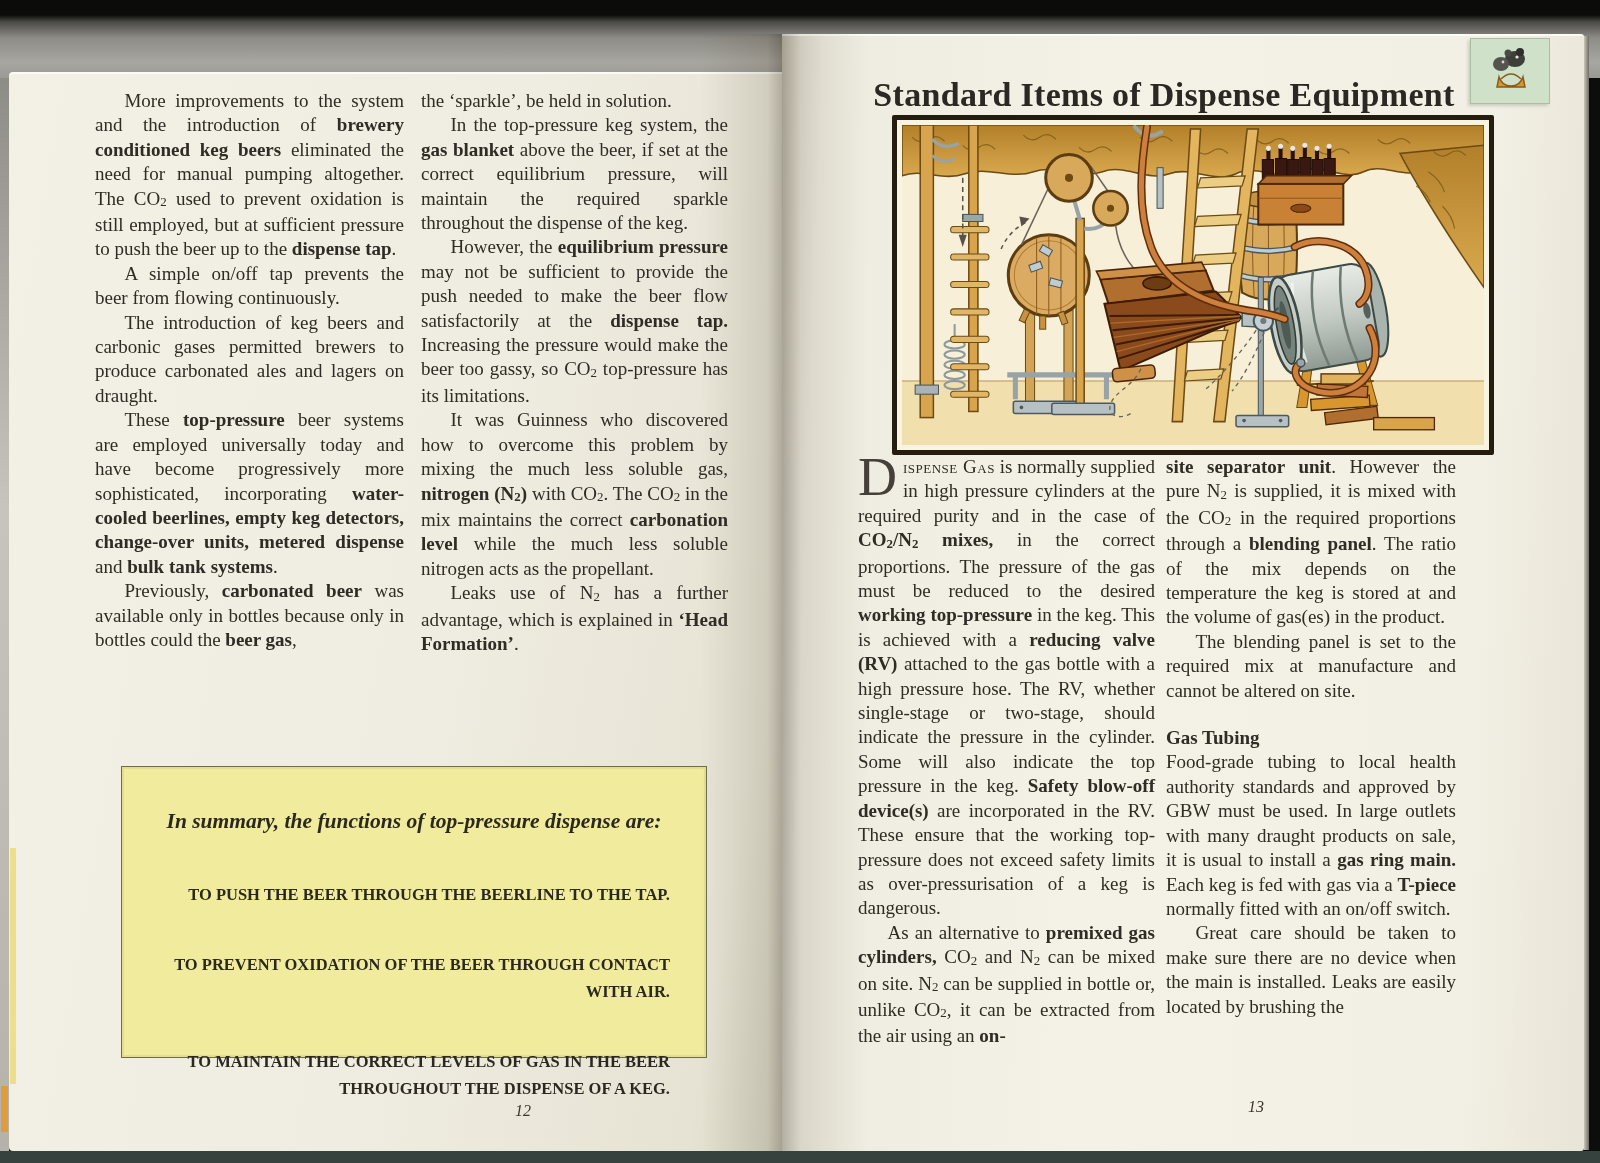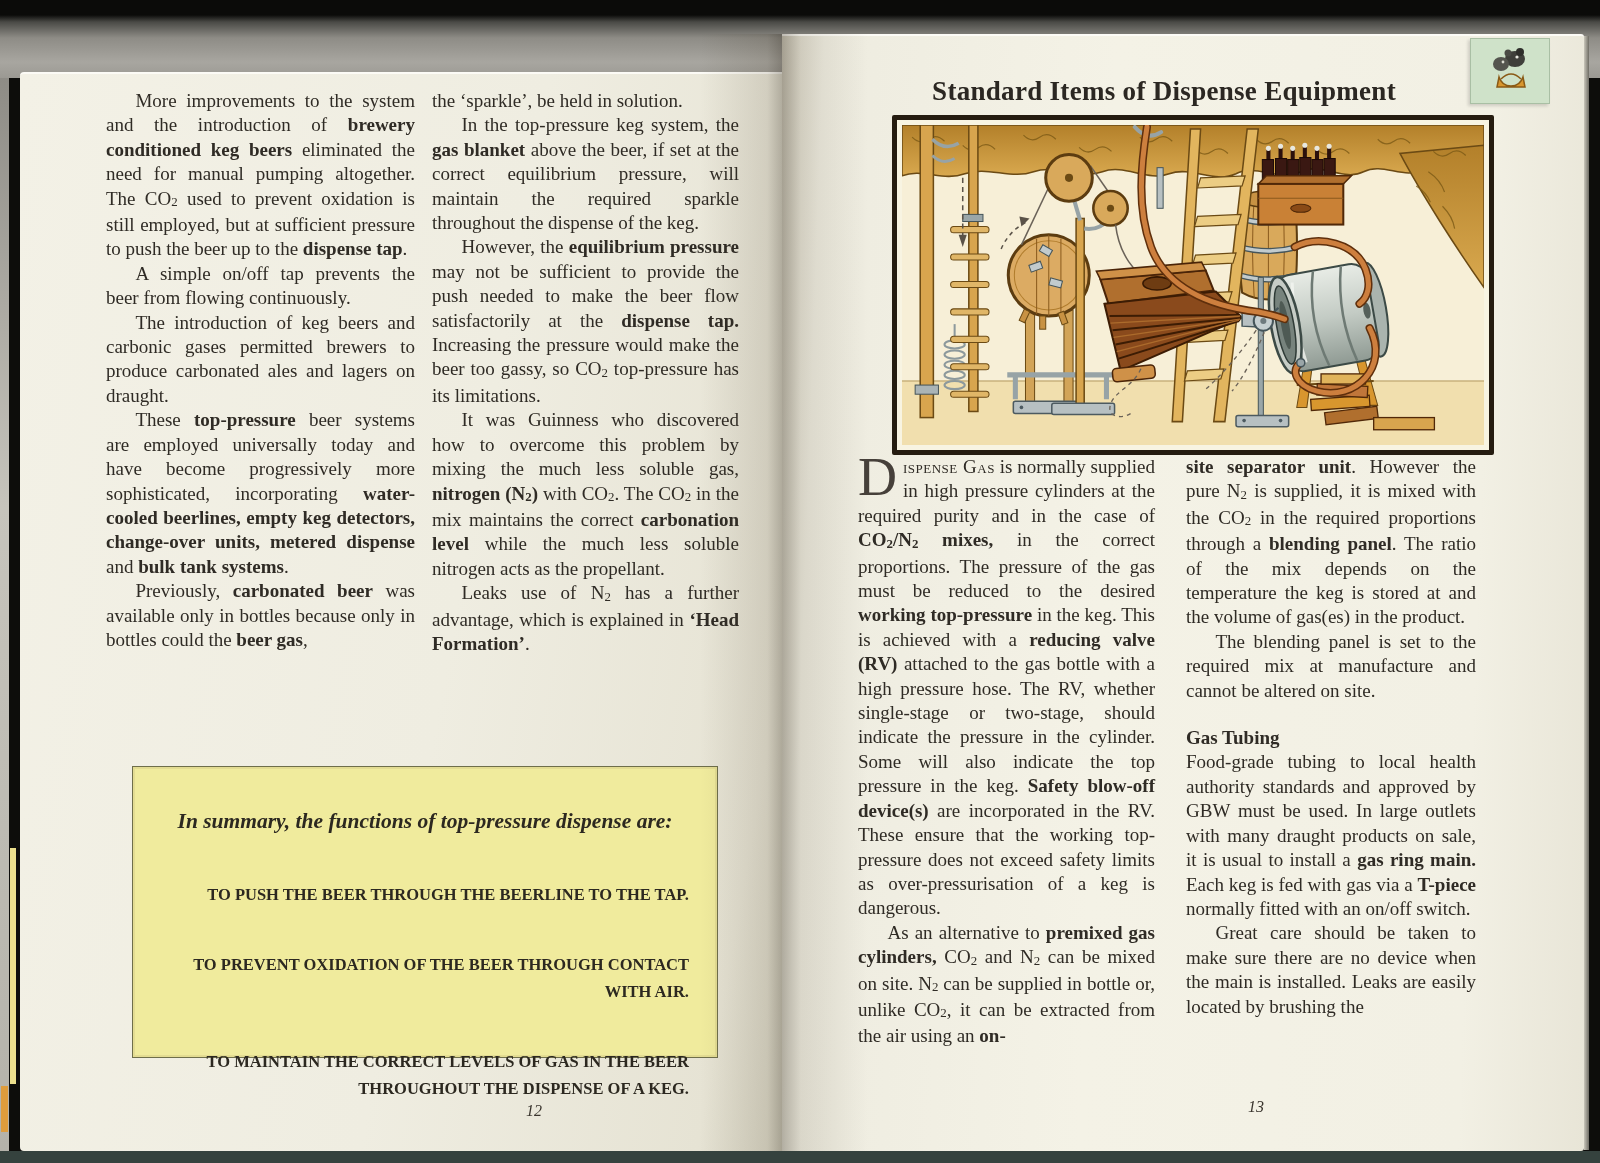--- a/index.html
+++ b/index.html
@@ -11,58 +11,58 @@
     background:linear-gradient(180deg,#0b0b09 0,#0b0b09 15px,#4a4a46 22px,#8e8c86 38px,#a8a6a0 62px,#9b9993 78px);}
   .strip-bottom{position:absolute;left:0;top:1151px;width:100%;height:12px;background:#35423e;}
   .edge-left{position:absolute;left:0;top:78px;width:9px;height:1073px;
     background:linear-gradient(180deg,#8e8c86,#c6c4bc 40%,#b4b2aa);}
   .orange-mark{position:absolute;left:1px;top:1086px;width:7px;height:46px;background:#de9c3c;}
   .right-edge{position:absolute;left:1584px;top:36px;width:5px;height:1114px;
     background:linear-gradient(90deg,#cac7bb,#6e6c64);}
   .yellow-edge{position:absolute;left:10px;top:848px;width:6px;height:236px;background:#ebdf8d;}
 
   .page{position:absolute;}
-  .page-left{left:20px;top:72px;width:773px;height:1079px;border-radius:4px 0 0 4px;
+  .page-left{left:9px;top:72px;width:773px;height:1079px;border-radius:4px 0 0 4px;
     border-top:2px solid #fcfbf6;box-sizing:border-box;
     background:linear-gradient(100deg,#f3f1e6 0%,#efede1 55%,#e6e3d4 90%,#d9d6c5 100%);}
   .page-right{left:782px;top:34px;width:802px;height:1117px;border-radius:0 3px 3px 0;
     border-top:2px solid #fcfbf6;box-sizing:border-box;
     background:linear-gradient(92deg,#d9d5c6 0%,#eeece0 5%,#f4f2e6 40%,#f2f0e4 85%,#e8e5d7 100%);}
   .gutter{position:absolute;left:700px;top:34px;width:168px;height:1117px;pointer-events:none;z-index:5;
     background:linear-gradient(90deg,rgba(70,58,38,0) 0%,rgba(70,58,38,.14) 40%,rgba(45,36,22,.30) 49%,rgba(70,58,38,.12) 60%,rgba(70,58,38,0) 100%);}
 
   
   .col{position:absolute;font-size:19px;line-height:24.4px;color:#2f2b25;}
   #l-col1{left:86px;top:15px;width:309px;}
   #l-col2{left:412px;top:15px;width:307px;}
   #r-col1{left:76px;top:419px;width:297px;}
-  #r-col2{left:404px;top:419px;width:290px;}
+  #r-col2{left:384px;top:419px;width:290px;}
   .para{margin:0;text-align:justify;}
   .para.ind{text-indent:1.55em;}
   .para.subhead{margin-top:23px;text-align:left;}
   .b{font-weight:bold;}
   .sc{font-variant:small-caps;letter-spacing:.5px;}
   .sub{font-size:.68em;position:relative;top:.12em;}
   .dropcap{float:left;font-size:54px;line-height:43px;padding:1px 6px 0 0;color:#46403a;}
 
   
   .summary-box{position:absolute;left:112px;top:692px;width:586px;height:292px;box-sizing:border-box;
     background:#f0eb9d;border:1px solid #6e6e4a;box-shadow:0 0 0 2px #e3dc92 inset;
-    padding:42px 28px 0;text-align:center;color:#2c2820;}
+    padding:42px 36px 0;text-align:center;color:#2c2820;}
   .summary-title{font-style:italic;font-weight:bold;font-size:21.5px;}
   .summary-items{margin-top:48px;}
   .sum-item{font-weight:bold;font-size:16.5px;line-height:1.6;margin-top:44px;white-space:pre-line;text-align:right;}
   .sum-item:first-child{margin-top:0;}
 
   .page-num{position:absolute;font-style:italic;font-size:16px;color:#3a352e;width:200px;text-align:right;}
   #num12{left:322px;top:1028px;}
   #num13{left:282px;top:1062px;}
 
   .r-title{position:absolute;left:70px;top:40px;width:624px;text-align:center;
-    font-weight:bold;font-size:27px;color:#2b2722;letter-spacing:.3px;}
+    font-weight:bold;font-size:34px;color:#2b2722;letter-spacing:.3px;}
 
   .illus{position:absolute;left:110px;top:79px;width:602px;height:340px;box-sizing:border-box;
     border:5px solid #251c10;background:#f8f4e2;padding:5px;border-radius:2px;}
   .illus svg{display:block;width:100%;height:100%;}
 
   .corner-icon{position:absolute;left:688px;top:2px;width:78px;height:64px;
     background:#cfe2c9;border:1px solid #a9bfa4;box-shadow:-2px 2px 3px rgba(0,0,0,.15);}
   .corner-icon svg{display:block;width:100%;height:100%;}
 </style>
 </head>

